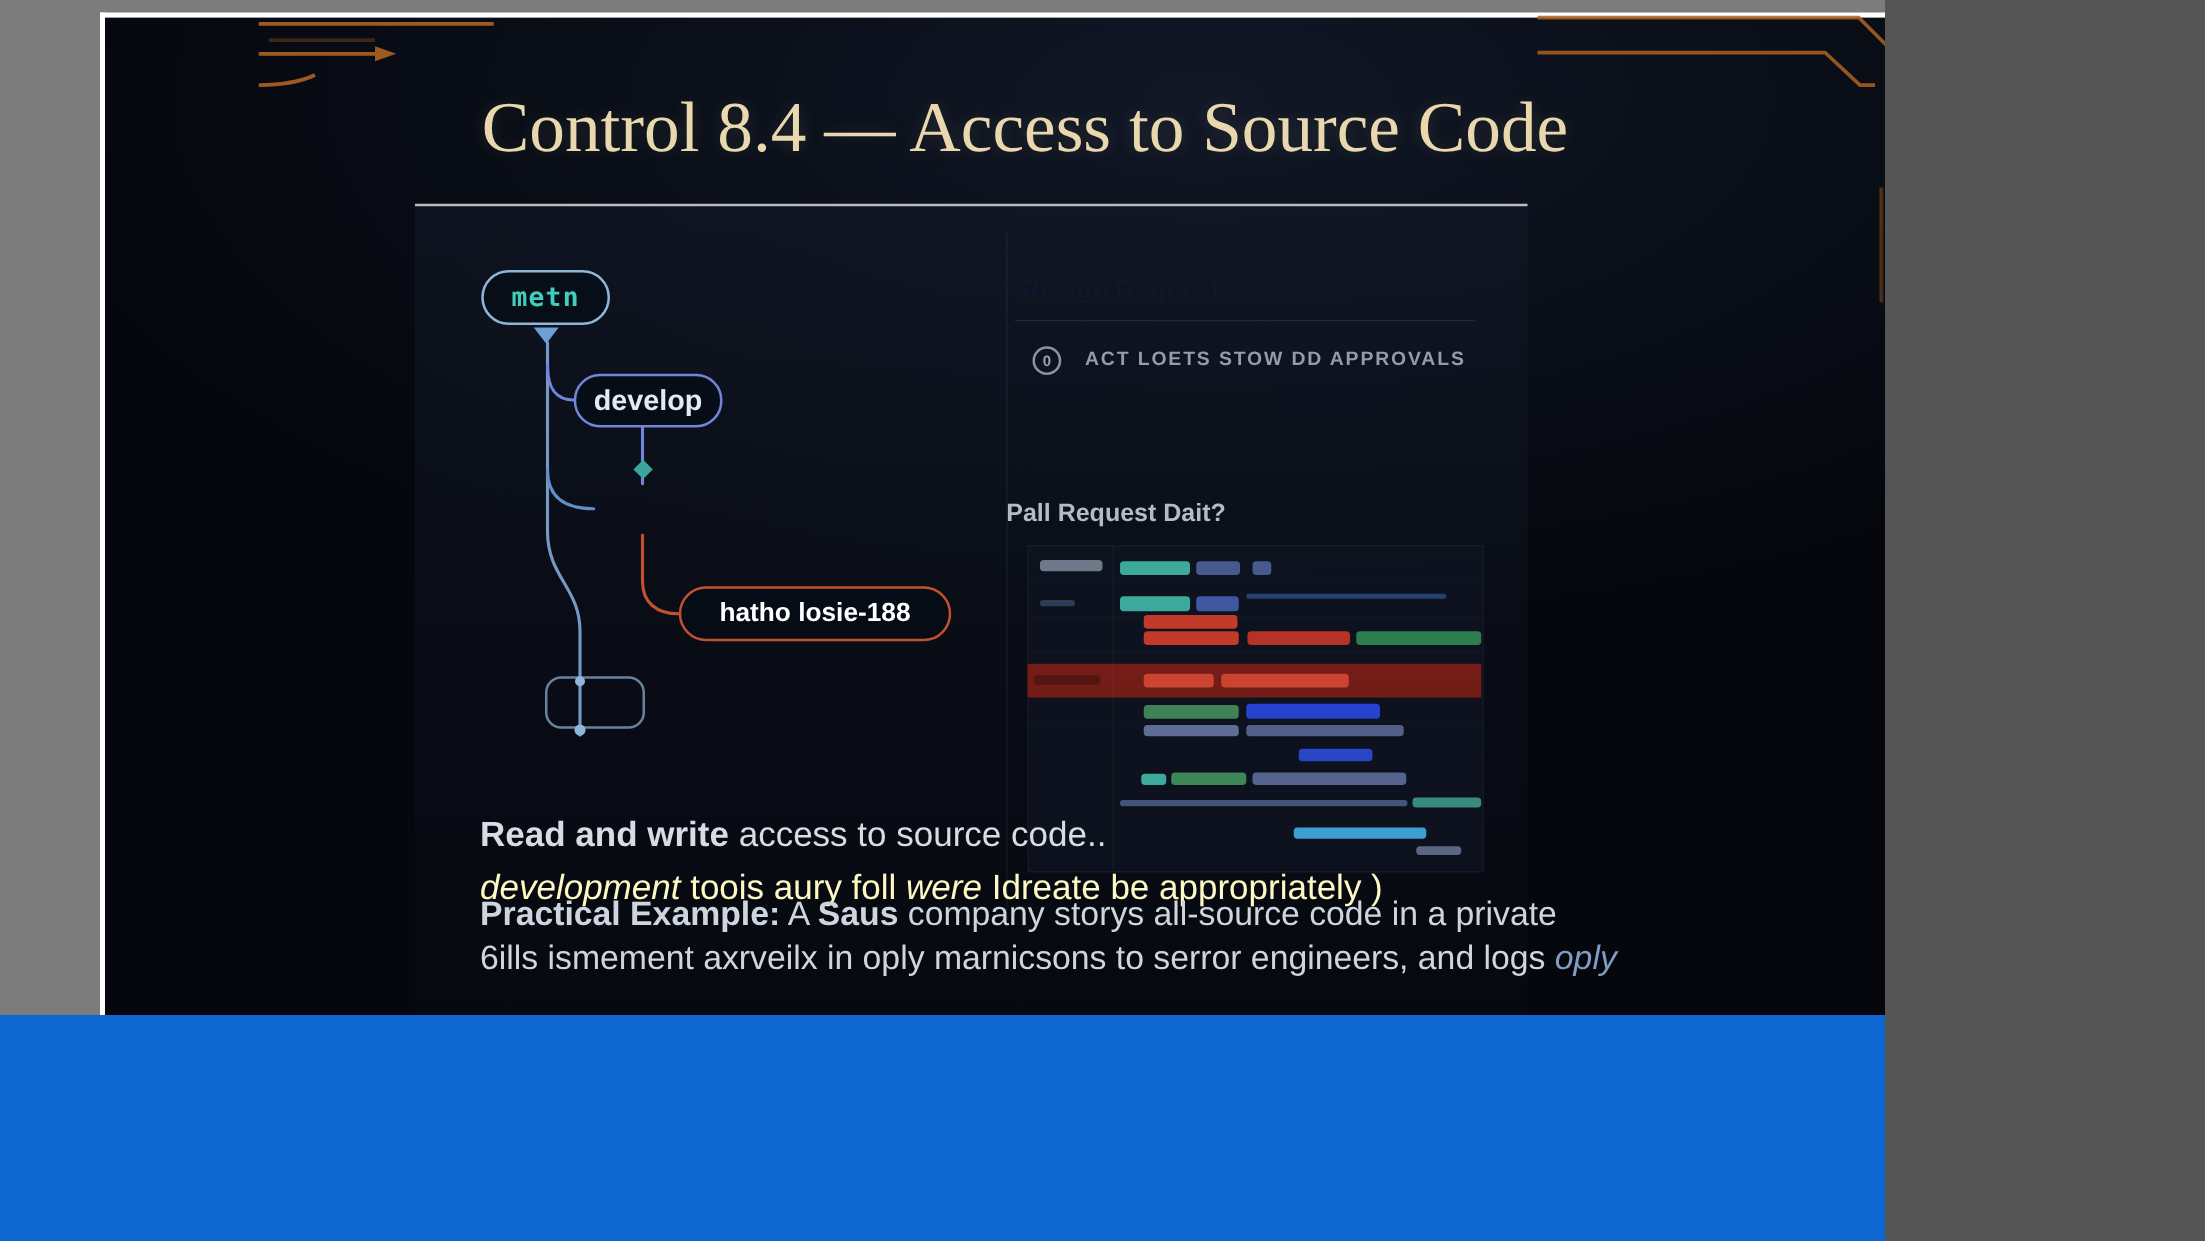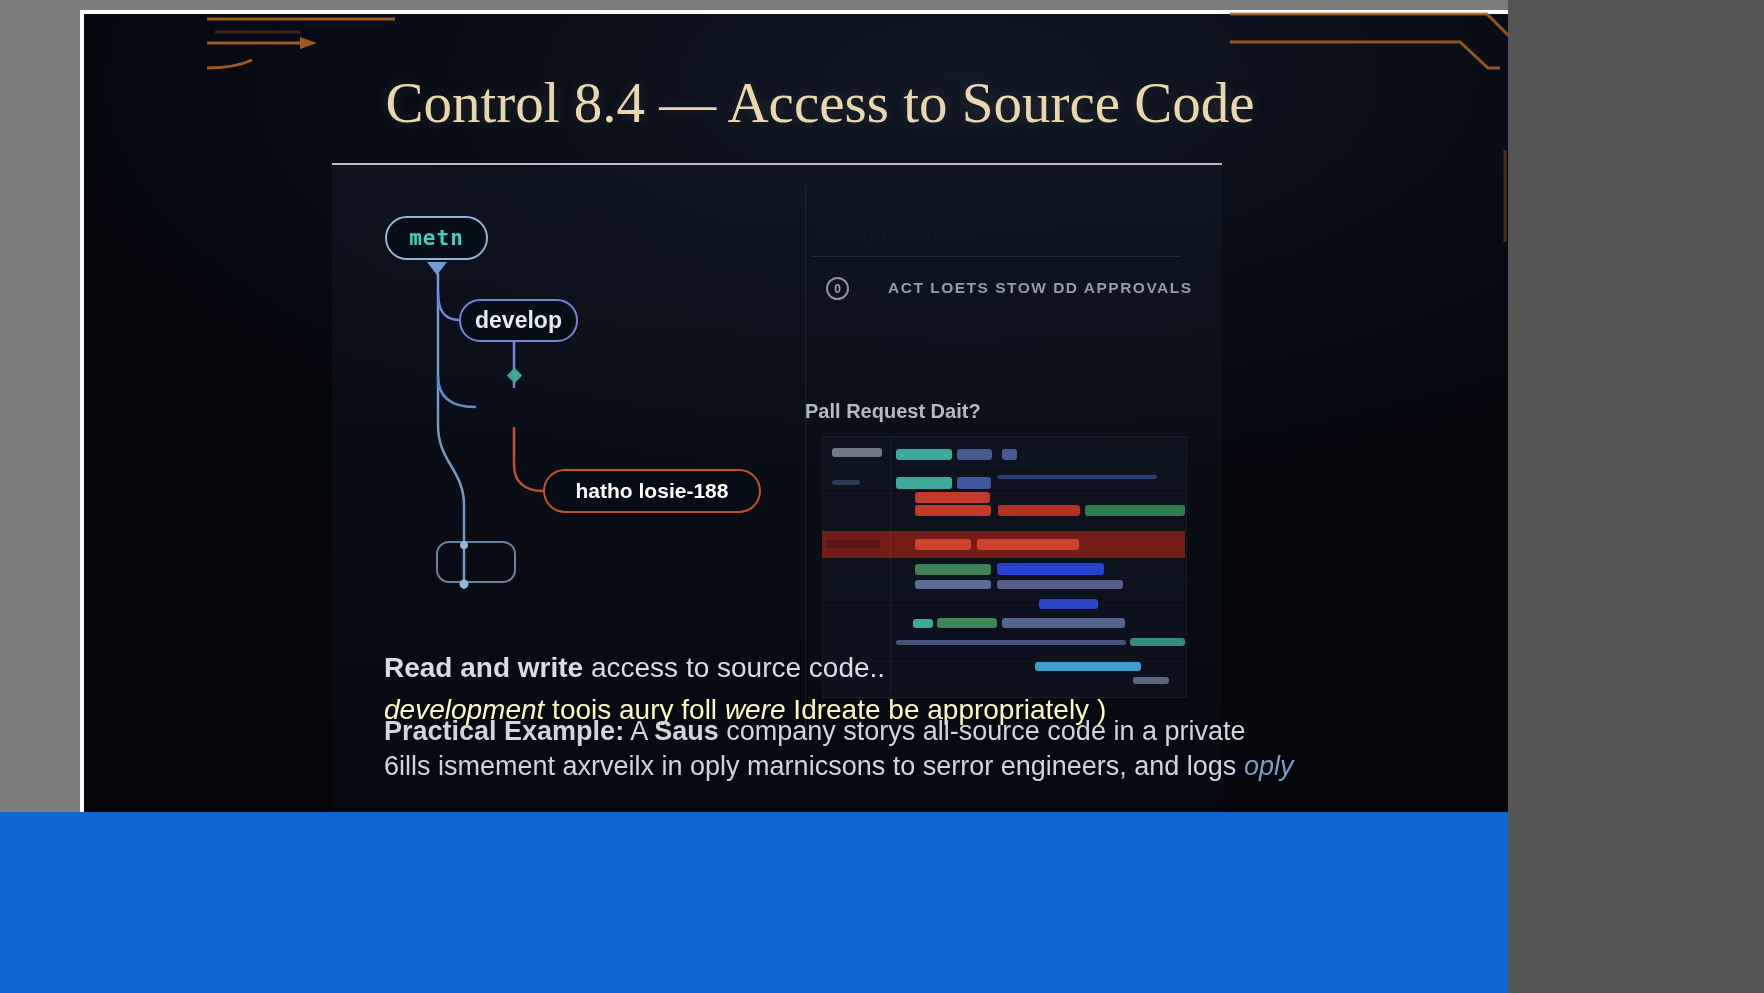--- a/index.html
+++ b/index.html
@@ -31,21 +31,21 @@
     font-size:18px;font-weight:600;color:#66c7a3;}
   .pill-feature .w1{color:#2aa18d;}
   .pill-hotfix{left:543px;top:469px;width:218px;height:44px;border:2.5px solid #c4502f;border-radius:22px;
     font-size:21px;font-weight:bold;color:#ffffff;}
 
   
   .panel-heading{left:817px;top:220px;font-size:21px;font-weight:600;color:#0f172a;}
   .panel-underline{left:812px;top:256px;width:368px;height:1px;background:#232b3a;}
   .badge-circle{left:826px;top:277px;width:19px;height:19px;border:2px solid #8a93a0;border-radius:50%;
     display:flex;align-items:center;justify-content:center;font-size:12px;font-weight:bold;color:#9aa3ae;}
-  .approvals{left:888px;top:279px;font-size:15.5px;font-weight:600;letter-spacing:1.5px;color:#939cab;}
+  .approvals{left:868px;top:279px;font-size:15.5px;font-weight:600;letter-spacing:1.5px;color:#939cab;}
   .alert{left:818px;top:320px;width:334px;height:48px;border-radius:22px;
     background:linear-gradient(180deg,#e6473a,#c12d1e);box-shadow:0 0 18px rgba(220,60,40,.35);
     display:flex;align-items:center;justify-content:center;
     font-size:26px;font-weight:600;font-style:italic;color:#f6e9d4;}
   .gantt-title{left:805px;top:400px;font-size:20px;font-weight:600;color:#b4bbc6;}
   .gantt-box{background:rgba(16,22,36,.65);border:1px solid rgba(255,255,255,.04);
     background-image:repeating-linear-gradient(180deg, rgba(255,255,255,.025) 0 1px, transparent 1px 28px);}
   .gantt-col-divider{left:890px;top:437px;width:1px;height:258px;background:rgba(255,255,255,.05);}
   .gbar{position:absolute;border-radius:3px;}
 

